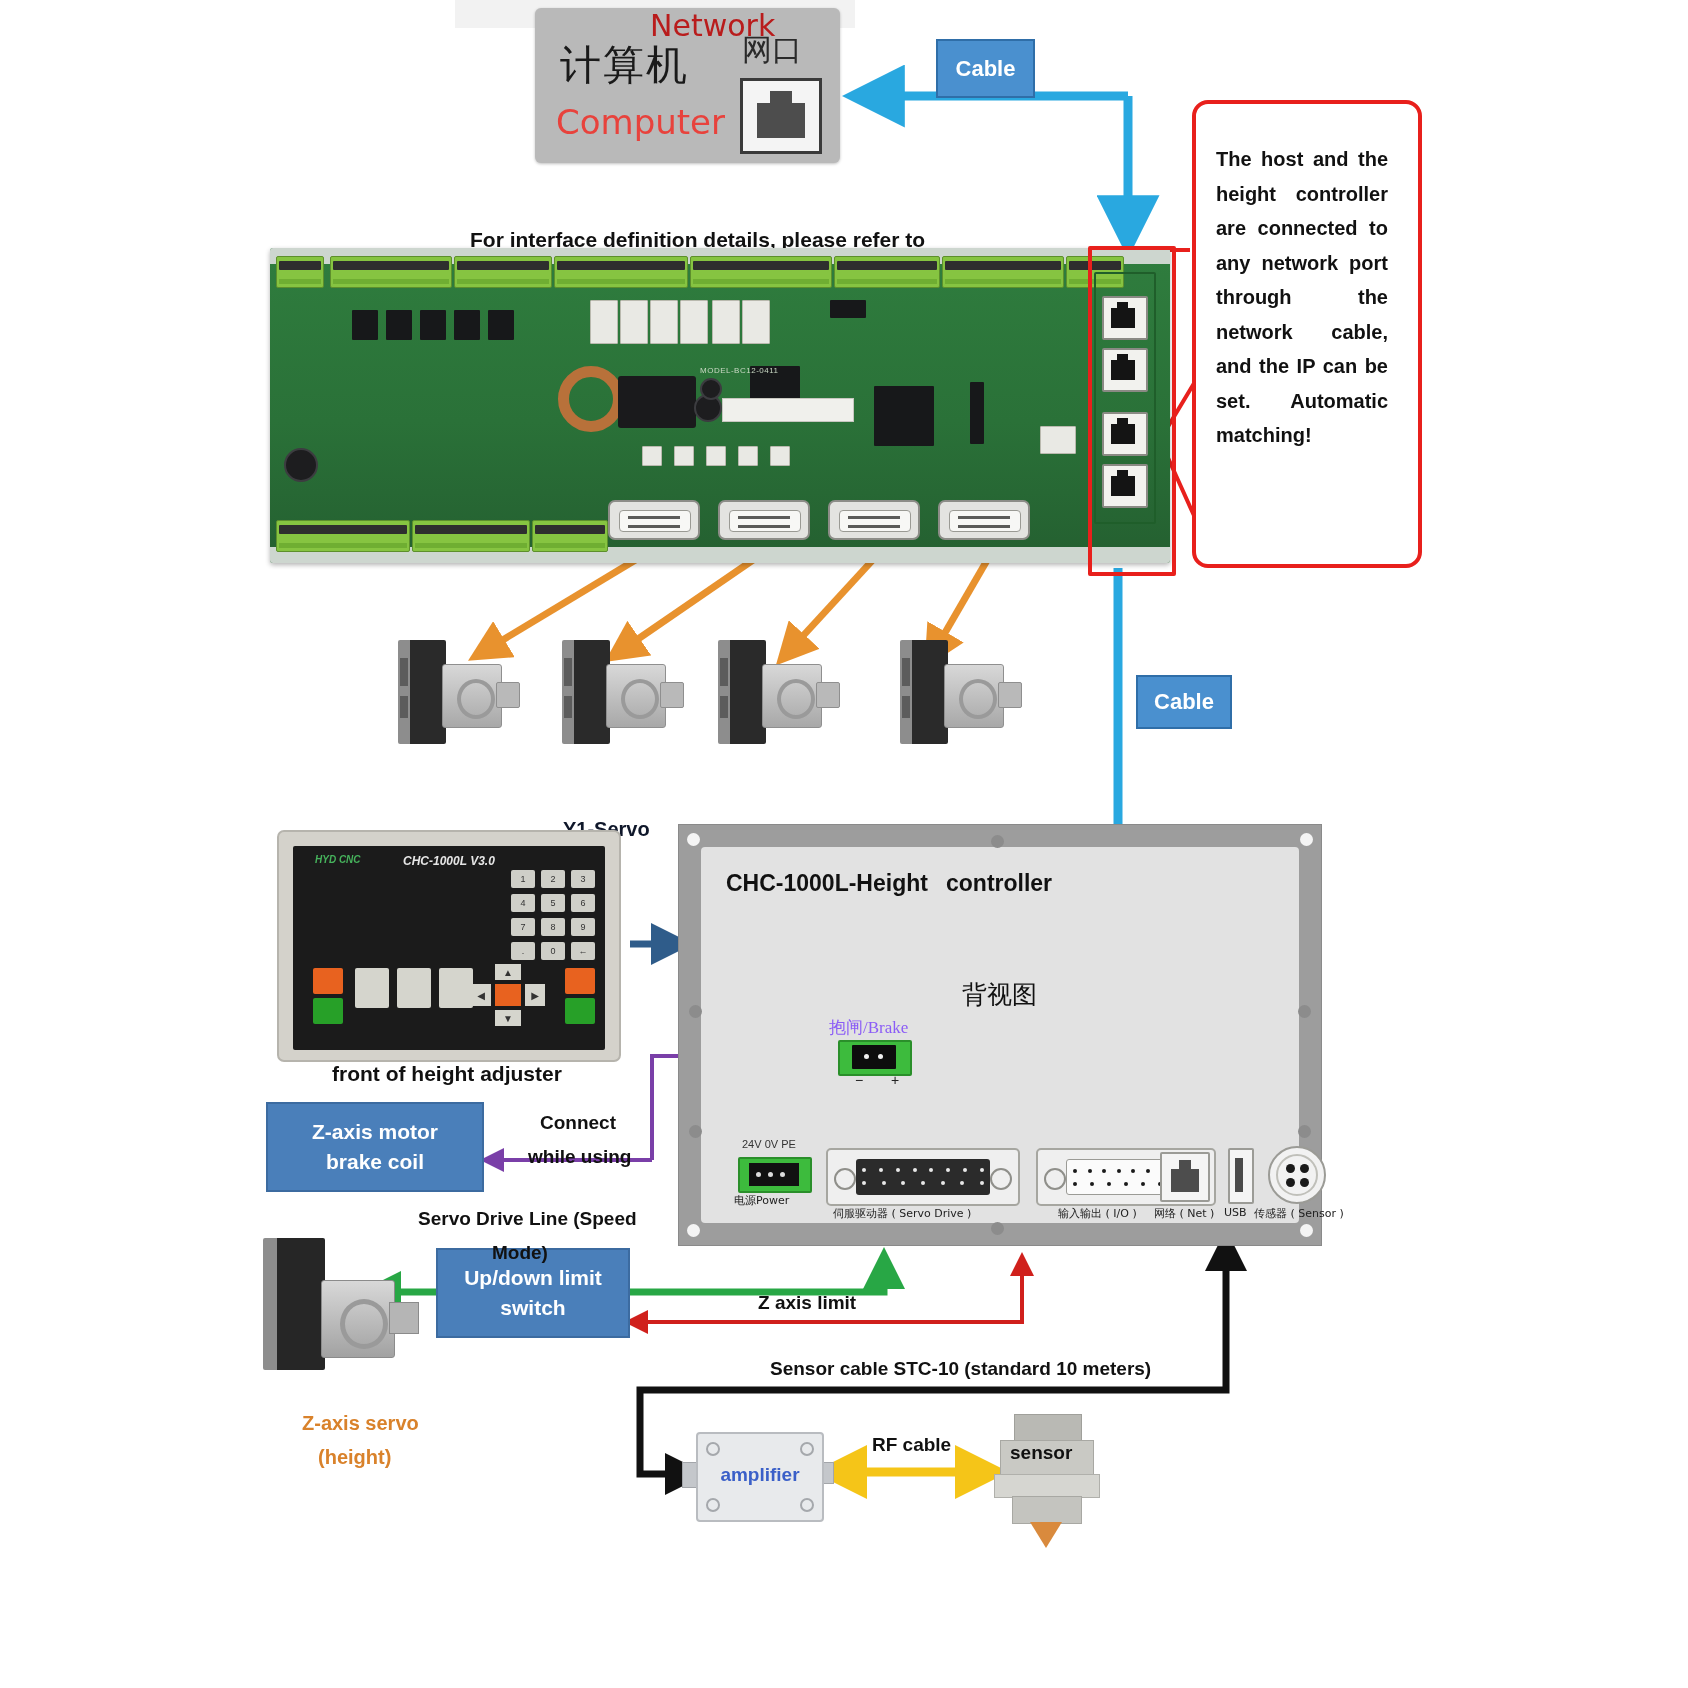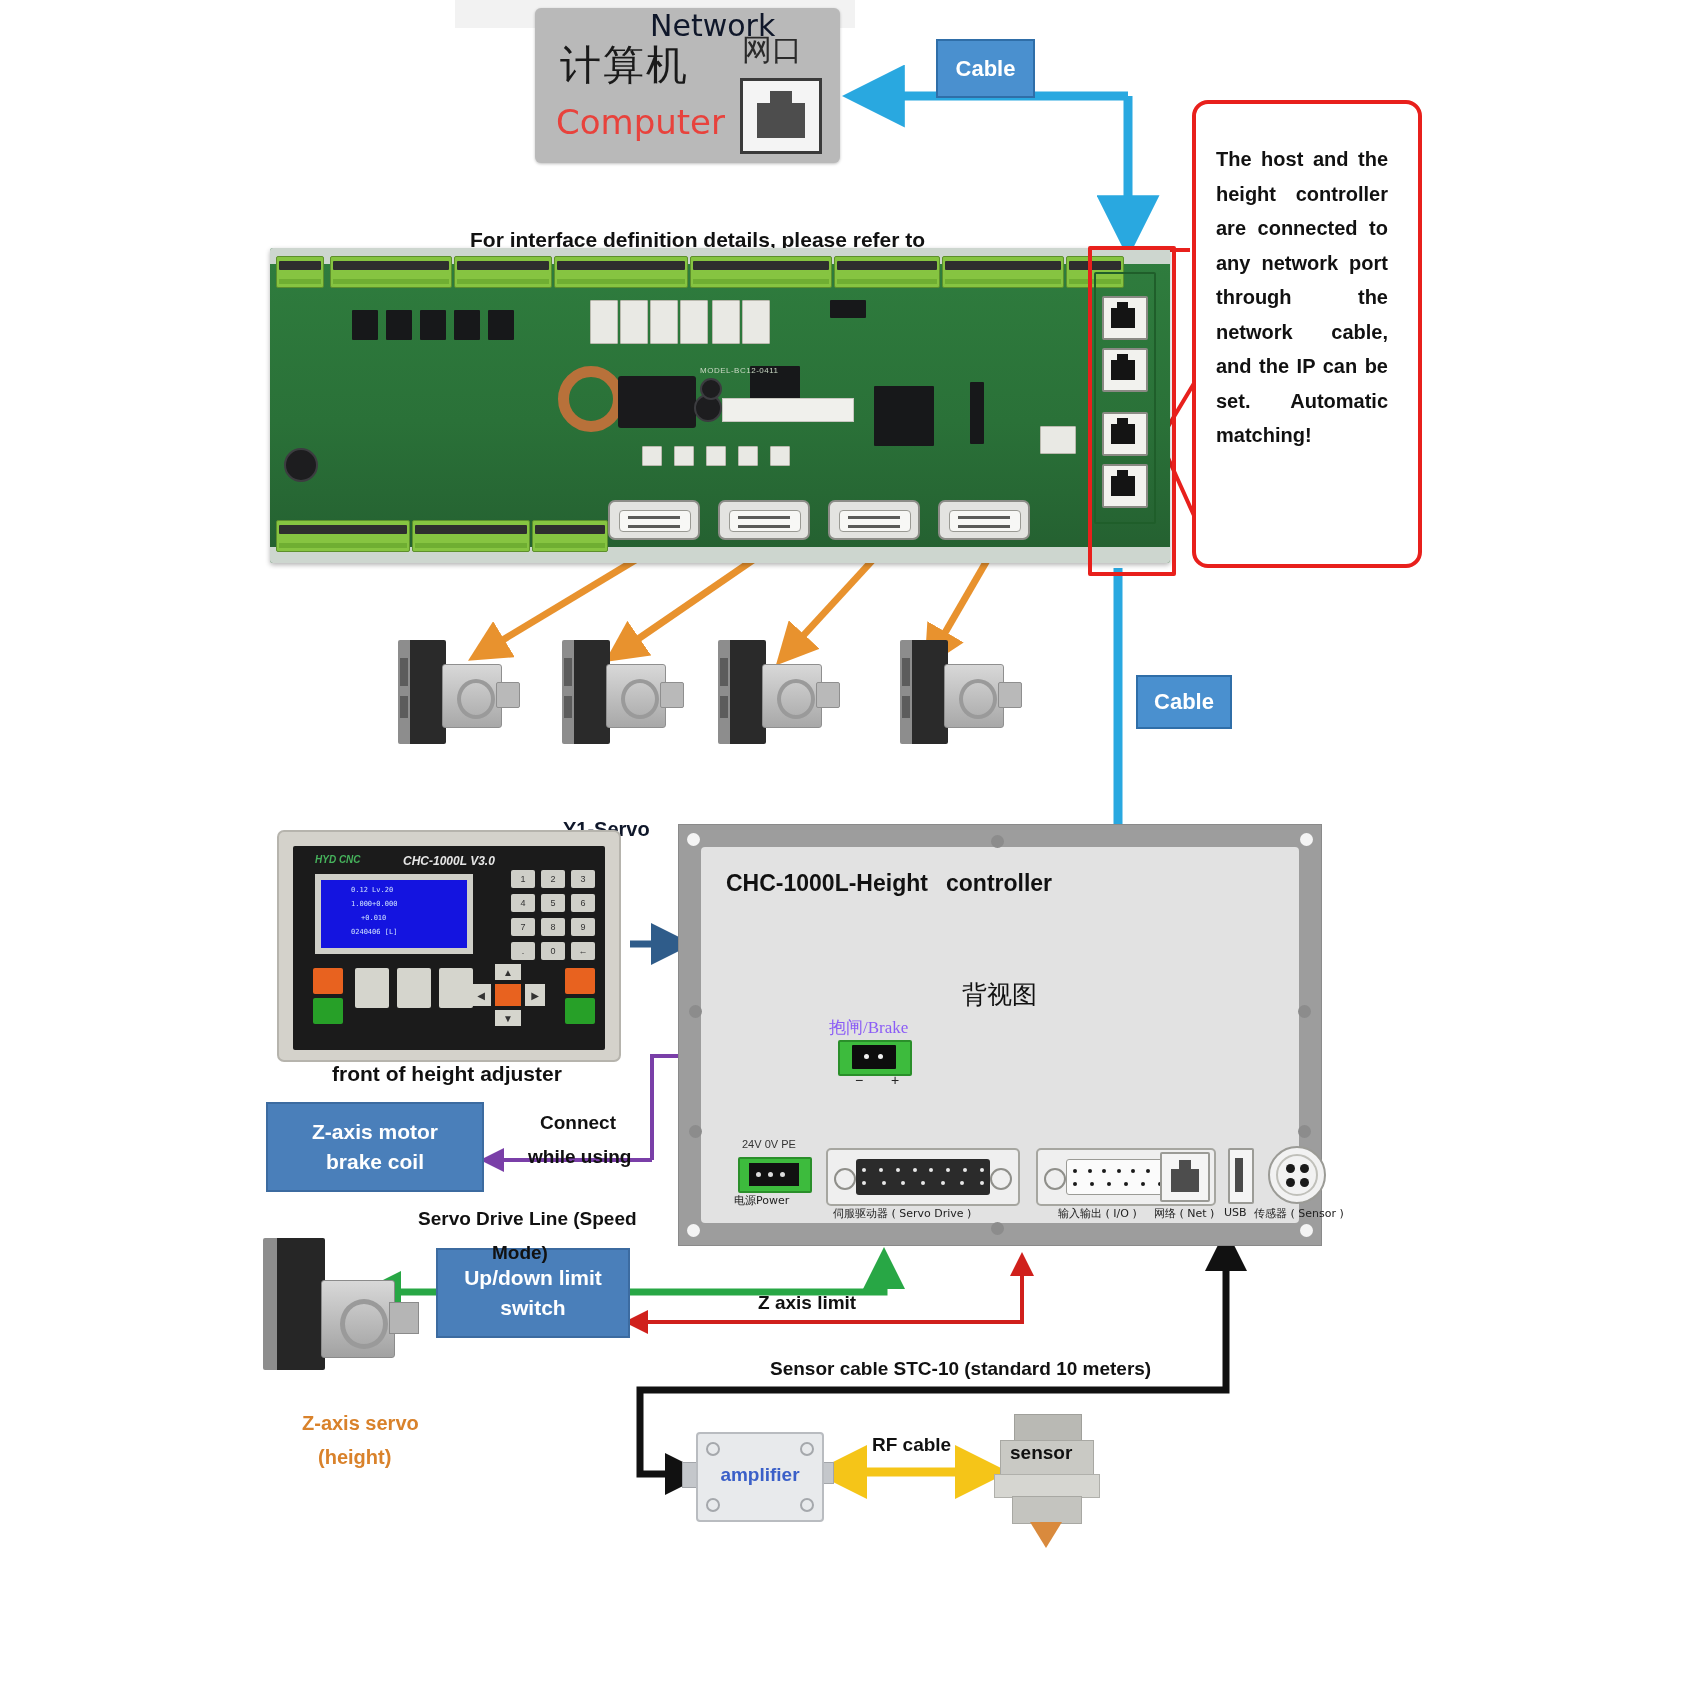--- a/index.html
+++ b/index.html
@@ -3,21 +3,21 @@
 <meta charset="utf-8">
 <style>
   html,body{margin:0;padding:0;background:#ffffff;}
   body{width:1688px;height:1688px;position:relative;font-family:"Liberation Sans",sans-serif;overflow:hidden;}
   .abs{position:absolute;}
 
   
   #computer-box{left:535px;top:8px;width:305px;height:155px;background:#b9b9b9;border-radius:6px;box-shadow:0 1px 3px rgba(0,0,0,.25);}
   #computer-ghost{left:455px;top:0px;width:400px;height:28px;background:#f2f2f2;}
   #computer-cn{left:560px;top:38px;font-size:41px;color:#1a1a1a;font-weight:400;font-family:"DejaVu Sans",sans-serif;letter-spacing:2px;}
-  #network-en{left:650px;top:8px;font-size:30px;color:#0f172a;font-family:"DejaVu Sans",sans-serif;}
+  #network-en{left:650px;top:8px;font-size:30px;color:#b91c1c;font-family:"DejaVu Sans",sans-serif;}
   #netport-cn{left:742px;top:30px;font-size:30px;color:#2a2a2a;font-family:"DejaVu Sans",sans-serif;}
   #computer-en{left:556px;top:102px;font-size:34px;color:#e8423c;font-family:"DejaVu Sans",sans-serif;}
   #rj45-computer{left:740px;top:78px;width:76px;height:70px;background:#f4f4f4;border:3px solid #3a3a3a;}
   .rj45glyph{position:relative;width:100%;height:100%;}
   .rj45glyph:before{content:"";position:absolute;left:19%;top:32%;width:62%;height:50%;background:#4d4d4d;}
   .rj45glyph:after{content:"";position:absolute;left:36%;top:14%;width:28%;height:26%;background:#4d4d4d;}
 
   
   #pcb{left:270px;top:248px;width:900px;height:315px;background:linear-gradient(180deg,#2f7d3e 0%,#2a7138 55%,#245f30 100%);border-radius:3px;box-shadow:0 2px 5px rgba(0,0,0,.3);overflow:hidden;}
   #pcb .rail-t{position:absolute;left:0;top:0;width:100%;height:16px;background:#cdd6cf;}
@@ -345,26 +345,20 @@
 </div>
 <div class="abs servolabel" style="left:406px;top:826px">X-Servo</div>
 <div class="abs servolabel" style="left:563px;top:818px">Y1-Servo</div>
 <div class="abs servolabel" style="left:716px;top:826px">Y2-Servo</div>
 <div class="abs servolabel" style="left:921px;top:820px">W-Servo</div>
 
 <div class="abs" id="adjuster">
   <div id="adjuster-inner">
     <div id="adjuster-brand">HYD CNC</div>
     <div id="adjuster-model">CHC-1000L V3.0</div>
-    <div id="adjuster-lcd">
-      <div class="lcdline" style="left:30px;top:6px">0.12  Lv.20</div>
-      <div class="lcdline" style="left:30px;top:20px">1.000+0.000</div>
-      <div class="lcdline" style="left:40px;top:34px">+0.010</div>
-      <div class="lcdline" style="left:30px;top:48px">0240406 [L]</div>
-    </div>
 
     <div class="keypadkey" style="left:218px;top:24px">1</div>
     <div class="keypadkey" style="left:248px;top:24px">2</div>
     <div class="keypadkey" style="left:278px;top:24px">3</div>
     <div class="keypadkey" style="left:218px;top:48px">4</div>
     <div class="keypadkey" style="left:248px;top:48px">5</div>
     <div class="keypadkey" style="left:278px;top:48px">6</div>
     <div class="keypadkey" style="left:218px;top:72px">7</div>
     <div class="keypadkey" style="left:248px;top:72px">8</div>
     <div class="keypadkey" style="left:278px;top:72px">9</div>

